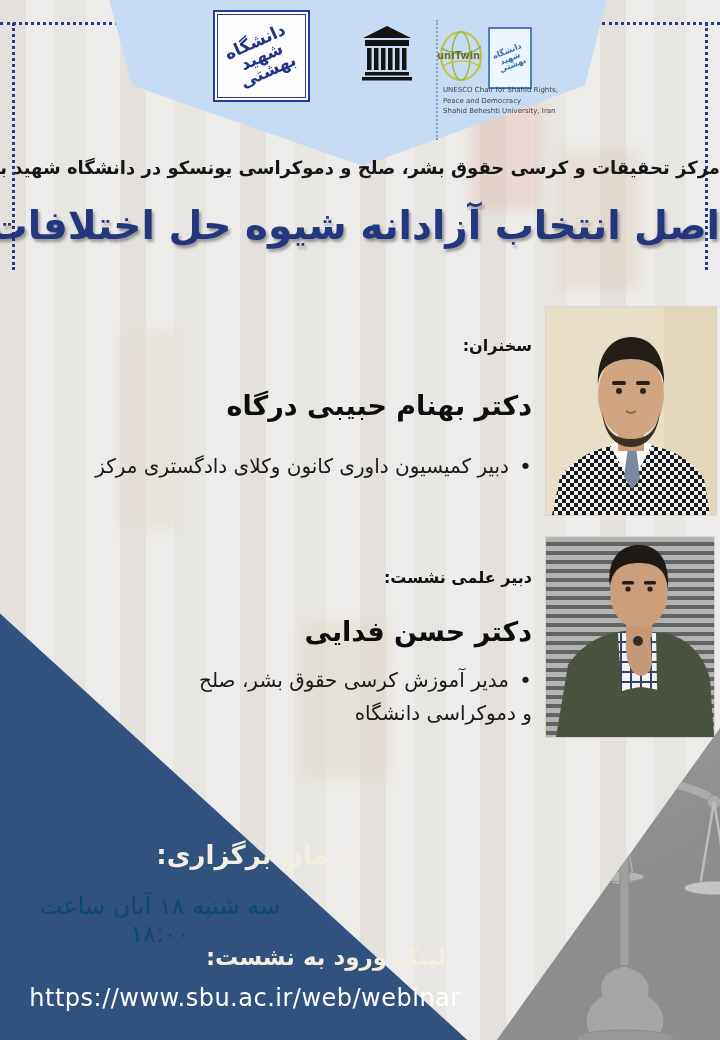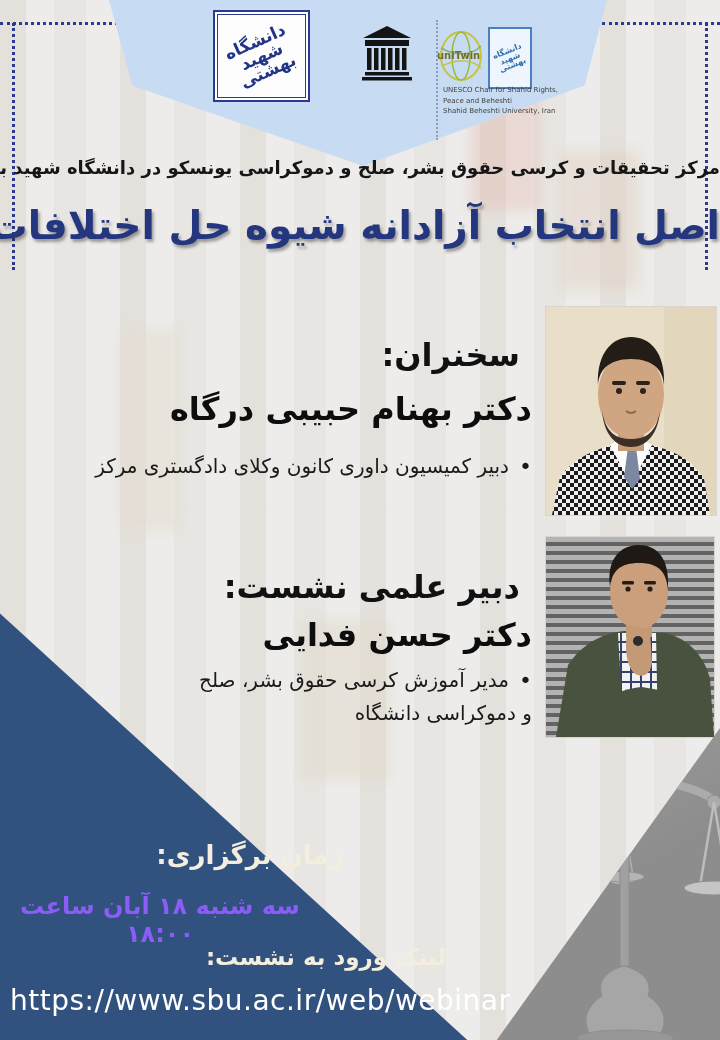--- a/index.html
+++ b/index.html
@@ -61,24 +61,24 @@
     font-size:7px;line-height:1.5;color:#3f3f3f;}
 
   
   .fa{direction:rtl;}
   .intro{position:absolute;left:0;top:157px;width:720px;text-align:center;
     font-size:18px;font-weight:bold;color:#161616;white-space:nowrap;}
   .title{position:absolute;left:0;top:203px;width:720px;text-align:center;
     font-size:39px;font-weight:bold;color:#24367e;white-space:nowrap;
     text-shadow:2px 3px 3px rgba(40,40,40,.4);}
 
-  .sec-label{position:absolute;right:200px;text-align:right;font-weight:bold;
-    font-size:32px;color:#111;}
+  .sec-label{position:absolute;right:188px;text-align:right;font-weight:bold;
+    font-size:16px;color:#111;}
   .sec-name{position:absolute;right:188px;text-align:right;font-weight:bold;
-    font-size:32px;color:#0d0d0d;}
+    font-size:27px;color:#0d0d0d;}
   .sec-role{position:absolute;right:188px;text-align:right;font-weight:normal;
     font-size:20px;color:#1a1a1a;line-height:1.55;}
   .bullet{display:inline-block;margin-left:10px;font-size:22px;vertical-align:middle;}
 
   .l1{top:336px;} .n1{top:390px;} .r1{top:450px;width:460px;}
   .l2{top:568px;} .n2{top:616px;} .r2{top:664px;width:340px;}
 
   
   .photo{position:absolute;border:1px solid #d8d5cf;overflow:hidden;}
   .photo1{left:545px;top:306px;width:170px;height:208px;}
@@ -89,25 +89,25 @@
   .gray-wedge{position:absolute;inset:0;
     clip-path:polygon(100% 70%,69% 100%,100% 100%);
     background:linear-gradient(150deg,#dedede 15%,#b9b9b9 45%,#8d8d8d 85%);}
   .gray-wedge svg{position:absolute;right:-14px;bottom:-6px;}
   .blue-tri{position:absolute;inset:0;background:#31517e;
     clip-path:polygon(0 59%,64.9% 100%,0 100%);}
 
   .time-label{position:absolute;left:90px;top:840px;width:320px;text-align:center;
     font-size:26px;font-weight:bold;color:#f3eedd;}
   .time-value{position:absolute;left:10px;top:892px;width:300px;text-align:center;
-    font-size:24px;font-weight:bold;color:#8b5cf6;}
+    font-size:24px;font-weight:normal;color:#0c4a6e;}
   .link-label{position:absolute;left:170px;top:944px;width:312px;text-align:center;
     font-size:23px;font-weight:bold;color:#f3eedd;}
   .link-url{position:absolute;left:10px;top:984px;width:470px;text-align:center;
-    font-size:28px;font-weight:normal;color:#ffffff;letter-spacing:.5px;}
+    font-size:24px;font-weight:normal;color:#ffffff;letter-spacing:.5px;}
 </style>
 </head>
 <body>
 
 <div class="poster">
 
   <div class="bg-stripes"></div>
   <div class="bg-patch patch1"></div>
   <div class="bg-patch patch2"></div>
   <div class="bg-patch patch3"></div>
@@ -152,21 +152,21 @@
     </svg>
     <div class="unitwin-label">uniTwin</div>
   </div>
 
   <div class="sbu-small">
     <div class="cal">دانشگاه شهید بهشتی</div>
   </div>
 
   <div class="chair-caption">
     <div>UNESCO Chair for Shahid Rights,</div>
-    <div>Peace and Beheshti</div>
+    <div>Peace and Democracy</div>
     <div>Shahid Beheshti University, Iran</div>
   </div>
 
   <div class="intro fa">مرکز تحقیقات و کرسی حقوق بشر، صلح و دموکراسی یونسکو در دانشگاه شهید بهشتی برگزار می کند:</div>
   <div class="title fa">اصل انتخاب آزادانه شیوه حل اختلافات‌های مدنی</div>
 
   <div class="sec-label l1 fa">سخنران:</div>
   <div class="sec-name  n1 fa">دکتر بهنام حبیبی درگاه</div>
   <div class="sec-role  r1 fa"><span class="bullet">•</span><span>دبیر کمیسیون داوری کانون وکلای دادگستری مرکز</span></div>
 

